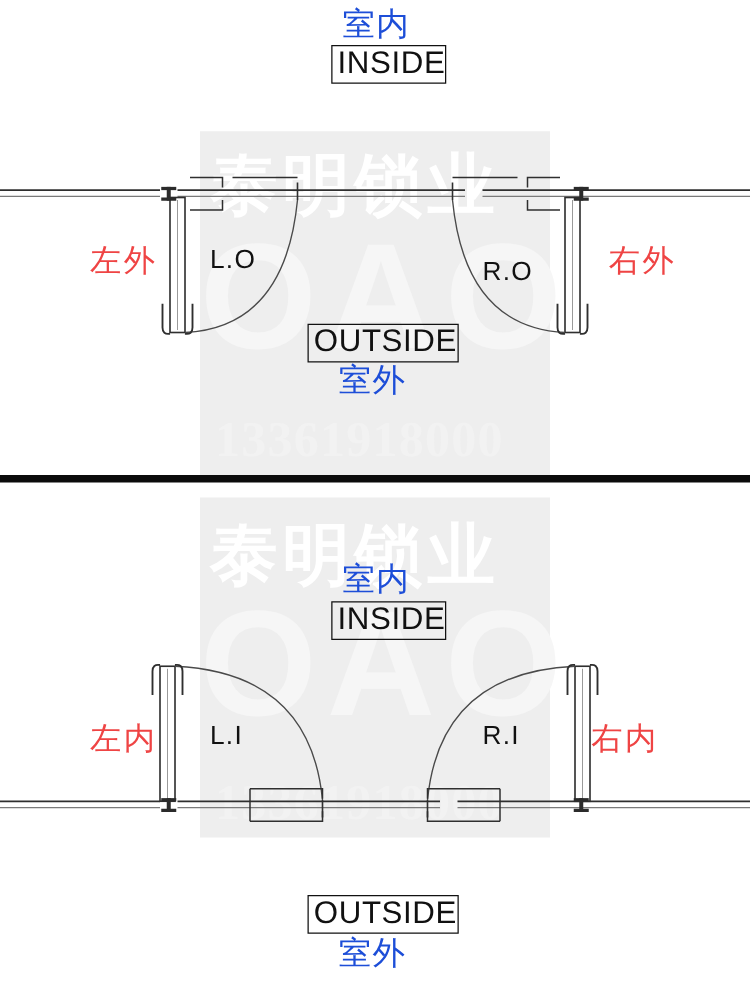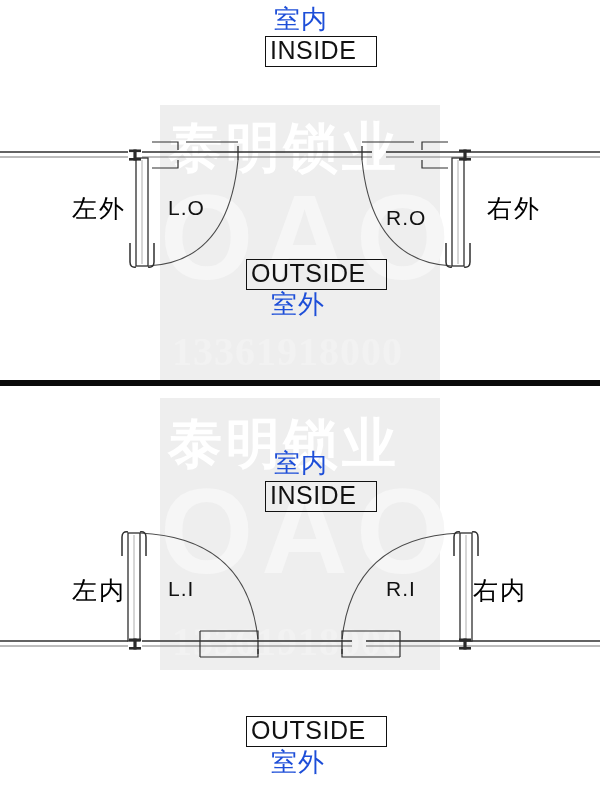--- a/index.html
+++ b/index.html
@@ -86,27 +86,27 @@
   .cn-big {
     font-size: 26px;
     color: #1d4ed8;
     font-family: Liberation Mono, monospace;
     letter-spacing: 1px;
   }
   .boxed {
     font-size: 25px;
     color: #111111;
     border: 1.5px solid #111111;
-    padding: 1px 20px 3px 4px;
+    padding: 1px 0 3px 4px;
     font-family: "Liberation Sans", sans-serif;
     letter-spacing: 0.5px;
   }
   .side-cn {
     font-size: 25px;
-    color: #000000;
+    color: #ef4444;
     font-family: "DejaVu Sans", sans-serif;
     letter-spacing: 2px;
   }
   .code {
     font-size: 21px;
     color: #111111;
     font-family: "Liberation Sans", sans-serif;
     letter-spacing: 1px;
   }
 

